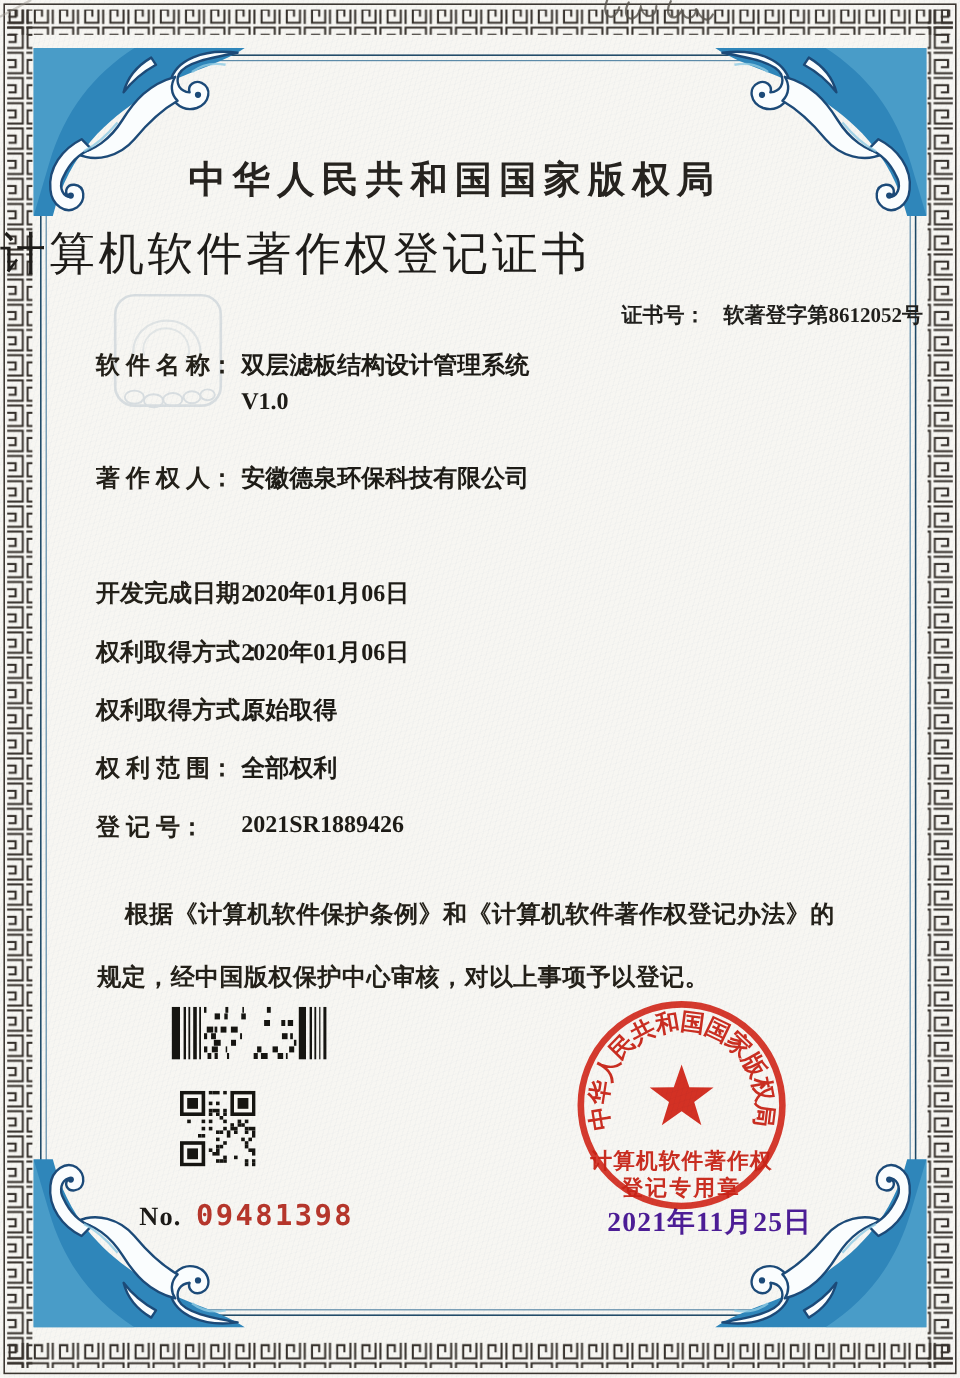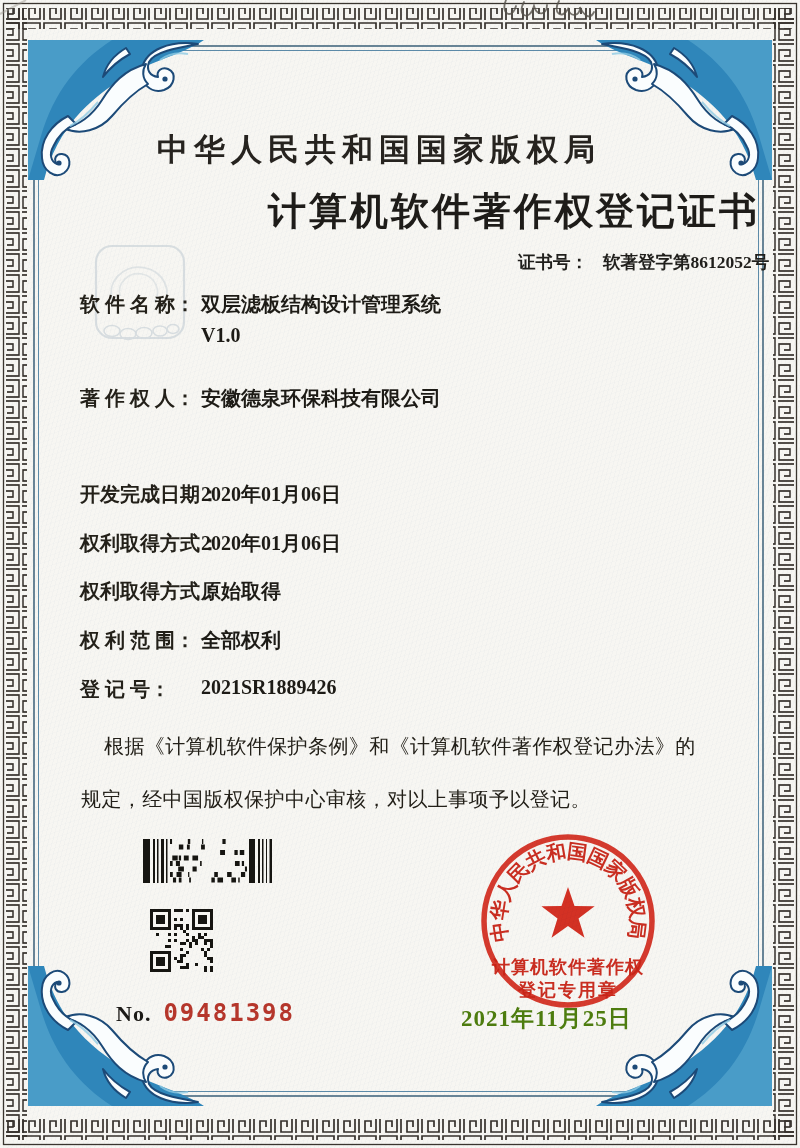--- a/index.html
+++ b/index.html
@@ -13,37 +13,37 @@
     color:#201f1c;
   }
   .abs{position:absolute;}
   svg{display:block;}
   #border-svg{position:absolute;left:0;top:0;z-index:1;}
   #watermark-svg{position:absolute;left:0;top:0;z-index:1;}
   .content{position:absolute;left:0;top:0;width:800px;height:1148px;z-index:2;}
 
   .authority{top:129px;left:0;right:42px;text-align:center;
     font-size:31px;font-weight:700;letter-spacing:6px;color:#26231f;}
-  .cert-title{top:186px;left:0;right:40px;text-align:right;
-    font-size:38px;font-weight:700;letter-spacing:3px;color:#1e1c19;}
+  .cert-title{top:186px;left:0;right:40px;text-align:left;
+    font-size:38px;font-weight:400;letter-spacing:3px;color:#1e1c19;}
   .certno{top:250px;left:518px;font-size:17.5px;font-weight:700;white-space:nowrap;}
   .certno .lab{margin-right:15px;}
 
   .frow{position:absolute;left:0;top:0;width:100%;}
   .frow .lbl{position:absolute;left:80px;font-size:20px;font-weight:700;white-space:nowrap;color:#232019;}
   .frow .val{position:absolute;left:201px;font-size:20px;font-weight:700;white-space:nowrap;color:#1d1b16;}
 
-  .stmt{position:absolute;font-size:20px;font-weight:400;letter-spacing:0.4px;white-space:nowrap;color:#232019;}
+  .stmt{position:absolute;font-size:20px;font-weight:700;letter-spacing:0.4px;white-space:nowrap;color:#232019;margin-top:15px;}
 
   .serial{top:999px;left:116px;white-space:nowrap;}
   .serial .no{font-size:22px;font-weight:700;color:#1c1a17;letter-spacing:1px;}
   .serial .num{font-family:"DejaVu Sans Mono","Liberation Mono",monospace;
     font-size:24px;font-weight:700;color:#b5362b;letter-spacing:2px;margin-left:12px;}
 
-  .issue-date{top:1003px;left:461px;font-size:23px;font-weight:700;letter-spacing:1px;color:#4d7c0f;z-index:2;}
+  .issue-date{top:1003px;left:506px;font-size:23px;font-weight:700;letter-spacing:1px;color:#4c1d95;z-index:2;}
 
   #seal-svg{position:absolute;left:478px;top:831px;z-index:3;mix-blend-mode:multiply;}
   #barcode-svg{position:absolute;left:143px;top:839px;z-index:2;}
   #qr-svg{position:absolute;left:150px;top:909px;z-index:2;}
 </style>
 </head>
 <body>
 
 <svg id="watermark-svg" width="800" height="1148" viewBox="0 0 800 1148">
   <g stroke="#bfcad2" fill="none" opacity="0.55">

